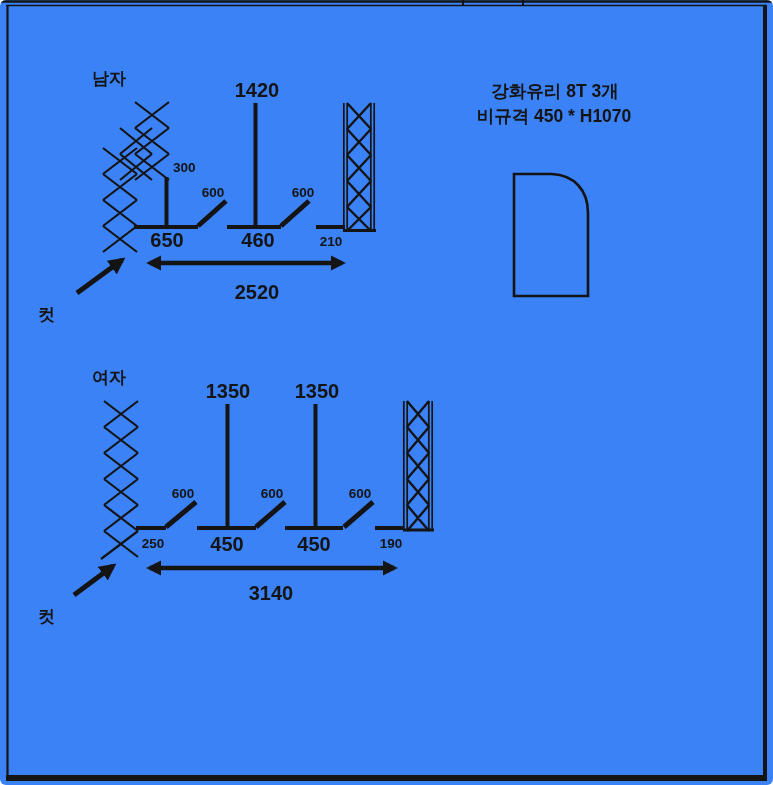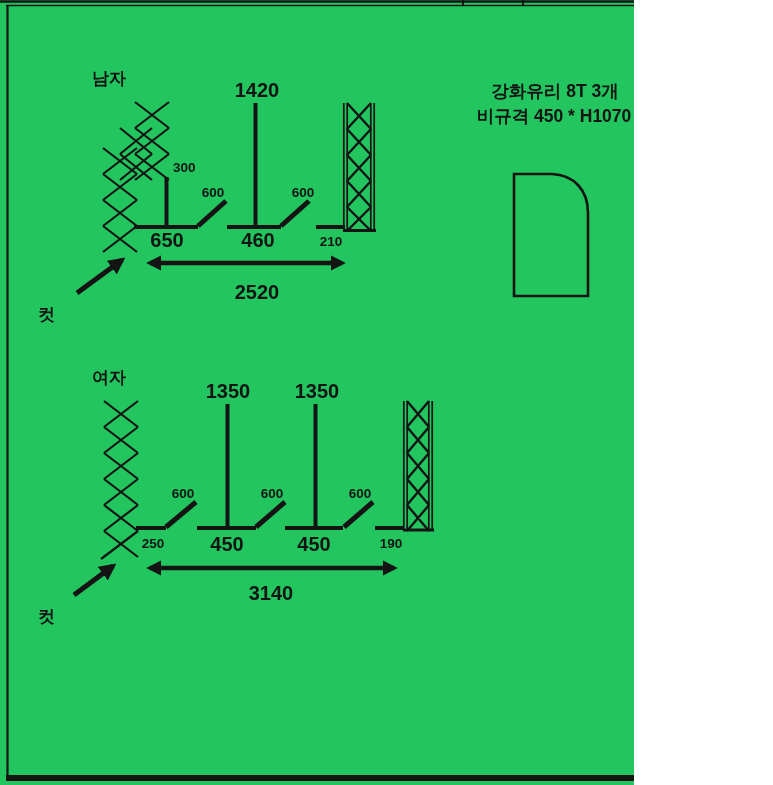--- a/index.html
+++ b/index.html
@@ -1,16 +1,16 @@
 <!DOCTYPE html>
 <html><head>
 <meta charset="utf-8">
 <style>
   html,body{margin:0;padding:0;background:#ffffff;}
-  .canvas{position:relative;width:634px;height:785px;background:#22c55e;overflow:hidden;}
+  .canvas{position:relative;width:773px;height:785px;background:#3b82f6;overflow:hidden;border-radius:6px;}
   svg{position:absolute;left:0;top:0;}
   .ink{stroke:#141414;fill:none;}
   text{font-family:"Liberation Sans","DejaVu Sans",sans-serif;font-weight:700;fill:#141414;}
   .t20{font-size:20px;}
   .t13{font-size:13.5px;}
   .t17{font-size:17px;}
   .t17n{font-size:17.5px;}
   .mid{text-anchor:middle;}
 </style>
 </head>

